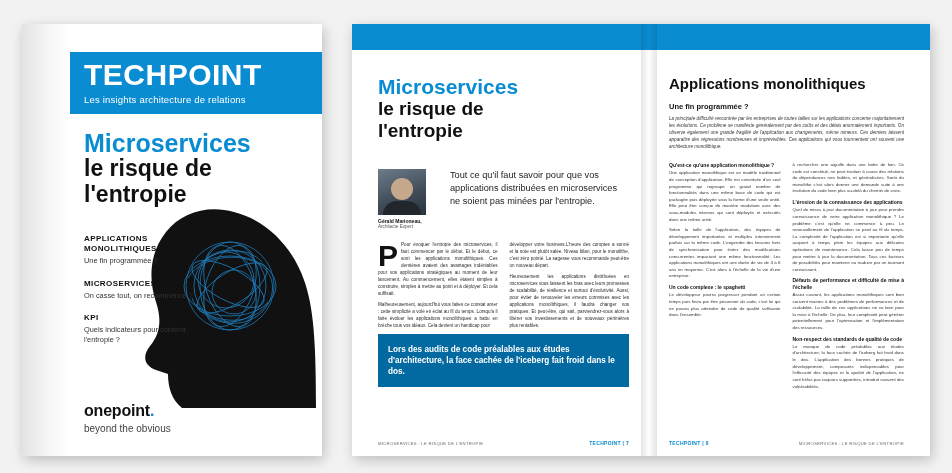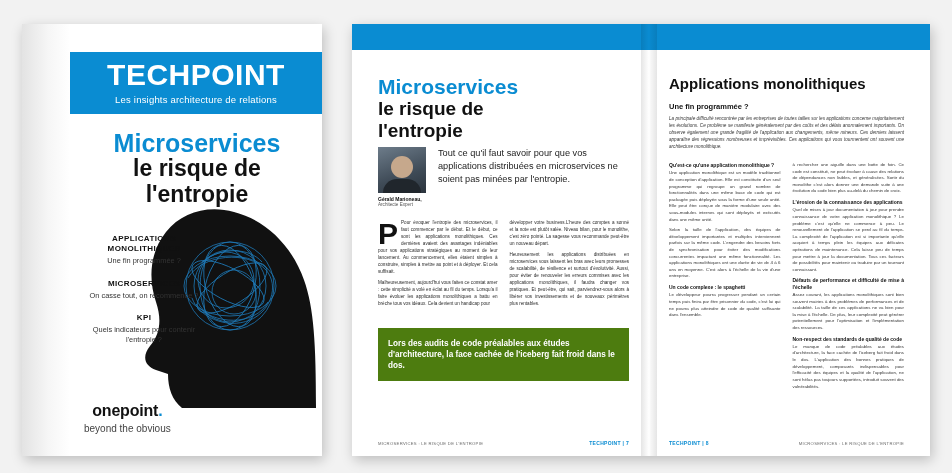--- a/index.html
+++ b/index.html
@@ -37,21 +37,20 @@
     left: 0; top: 0;
     width: 48px; height: 100%;
     background: linear-gradient(90deg,#e3e3e3 0%,#f6f6f6 55%,#ffffff 100%);
     border-right: 1px solid #e8e8e8;
   }
   .cover-page {
     position: absolute;
     left: 48px; top: 0;
     width: 252px; height: 100%;
     background: #ffffff;
-    text-align: center;
   }
   .cover-blueband {
     position: absolute;
     left: 0; top: 28px;
     width: 100%;
     height: 62px;
     background: #0a8cd2;
     color: #ffffff;
     box-sizing: border-box;
     padding: 7px 14px 0 14px;
@@ -173,22 +172,22 @@
     line-height: 1.06;
   }
   .art-title .a2, .art-title .a3 {
     color: #111111;
     font-size: 19px;
     font-weight: bold;
     line-height: 1.12;
   }
   .lede-row {
     display: flex;
-    gap: 8px;
-    margin-top: 6px;
+    gap: 20px;
+    margin-top: 28px;
     align-items: flex-start;
   }
   .author {
     width: 52px;
     flex: 0 0 52px;
   }
   .author-photo {
     width: 48px; height: 46px;
     background: linear-gradient(160deg,#6d7c8a 0%,#3f4b57 60%,#2b343d 100%);
     position: relative;
@@ -243,22 +242,22 @@
   .col p { margin: 0 0 4px 0; }
   .dropcap {
     float: left;
     font-size: 30px;
     line-height: 0.82;
     font-weight: bold;
     padding: 2px 3px 0 0;
     color: #111;
   }
   .pullquote {
-    margin-top: 16px;
-    background: #4d7c0f;
+    margin-top: 0;
+    background: #0369a1;
     color: #ffffff;
     padding: 10px 10px;
     font-size: 8.2px;
     font-weight: bold;
     line-height: 1.35;
   }
   .folio {
     position: absolute;
     bottom: 10px;
     font-size: 4.2px;

